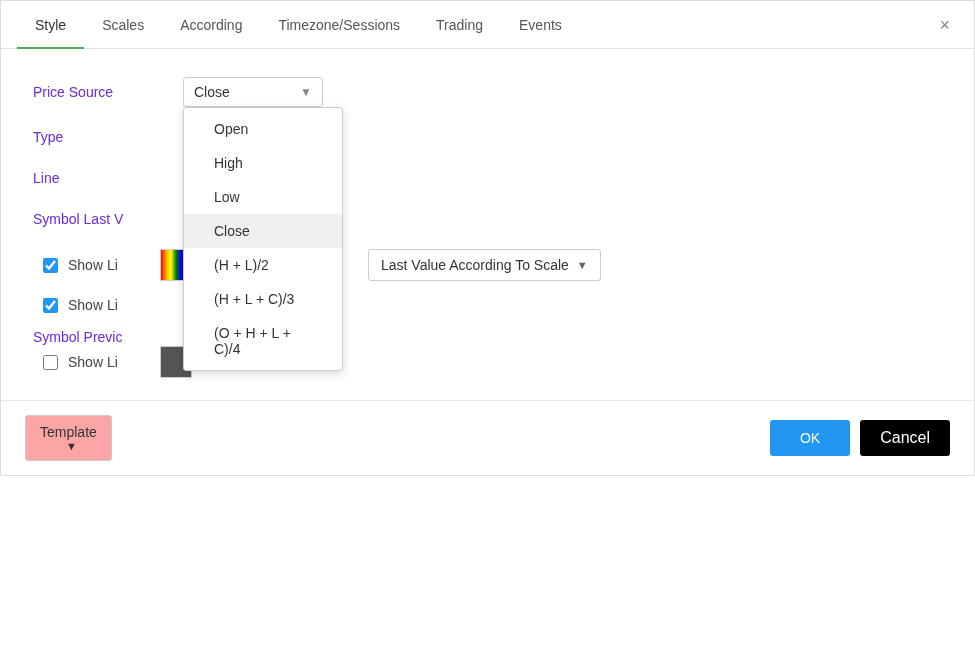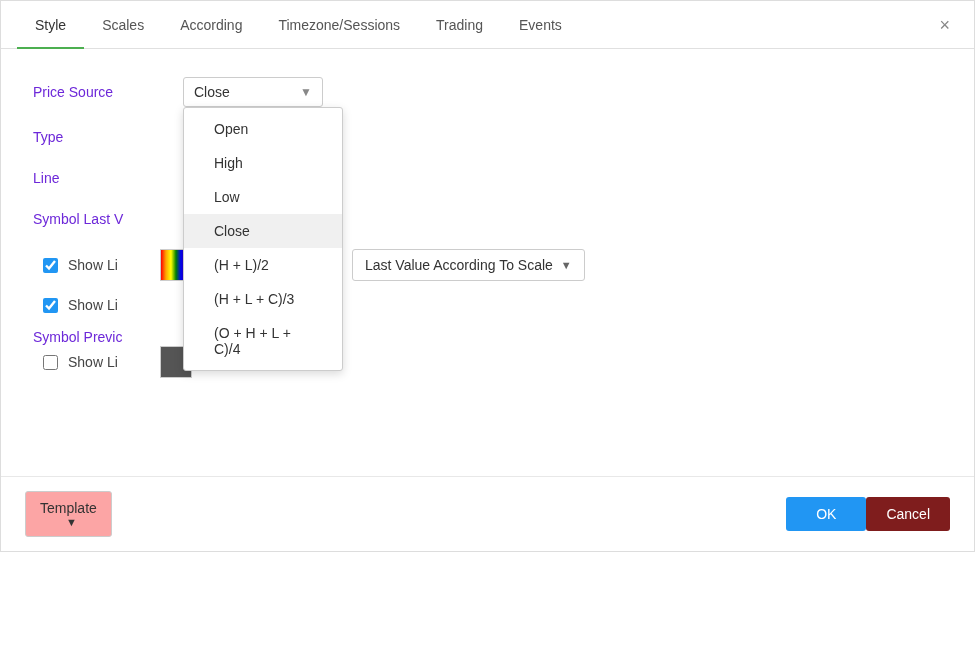--- a/index.html
+++ b/index.html
@@ -7,21 +7,21 @@
       font-family: -apple-system, BlinkMacSystemFont, 'Segoe UI', Arial, sans-serif;
       font-size: 14px;
       background: #fff;
       color: #333;
       width: 975px;
       height: 648px;
       overflow: hidden;
     }
     .dialog {
       width: 975px;
-      height: 552px;
+      height: 476px;
       background: #fff;
       display: flex;
       flex-direction: column;
       border: 1px solid #ddd;
     }
     
     .tab-bar {
       display: flex;
       align-items: center;
       border-bottom: 1px solid #e0e0e0;
@@ -194,21 +194,21 @@
     .last-value-btn {
       display: flex;
       align-items: center;
       border: 1px solid #ccc;
       border-radius: 3px;
       padding: 7px 12px;
       background: #fff;
       cursor: pointer;
       font-size: 14px;
       color: #333;
-      margin-left: 14px;
+      margin-left: 30px;
     }
     .last-value-btn .arrow {
       margin-left: 8px;
       font-size: 11px;
       color: #666;
     }
     
     .intraday-text {
       color: #555;
       font-size: 14px;
@@ -234,38 +234,39 @@
       color: #333;
       flex-direction: column;
     }
     .template-btn .arrow {
       margin-left: 6px;
       font-size: 11px;
     }
     .footer-actions {
       margin-left: auto;
       display: flex;
+      gap: 10px;
     }
     .btn-ok {
       background: #2196F3;
       color: #fff;
       border: none;
       border-radius: 3px;
       padding: 9px 30px;
       cursor: pointer;
       font-size: 14px;
     }
     .btn-cancel {
-      background: #7f1d1d;
+      background: #000000;
       color: #fff;
       border: none;
       border-radius: 3px;
       padding: 9px 20px;
       cursor: pointer;
-      font-size: 14px;
+      font-size: 16px;
     }
     .symbol-prev-row {
       display: flex;
       align-items: center;
       margin-bottom: 1px;
     }
   </style>
 </head>
 <body>
 

